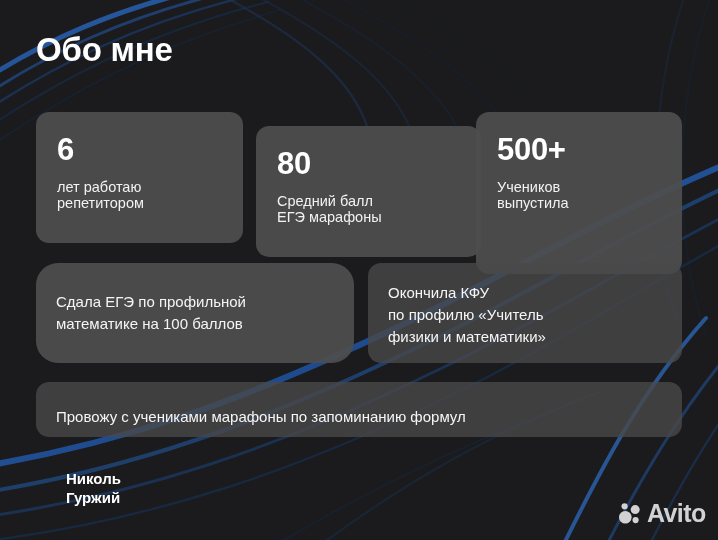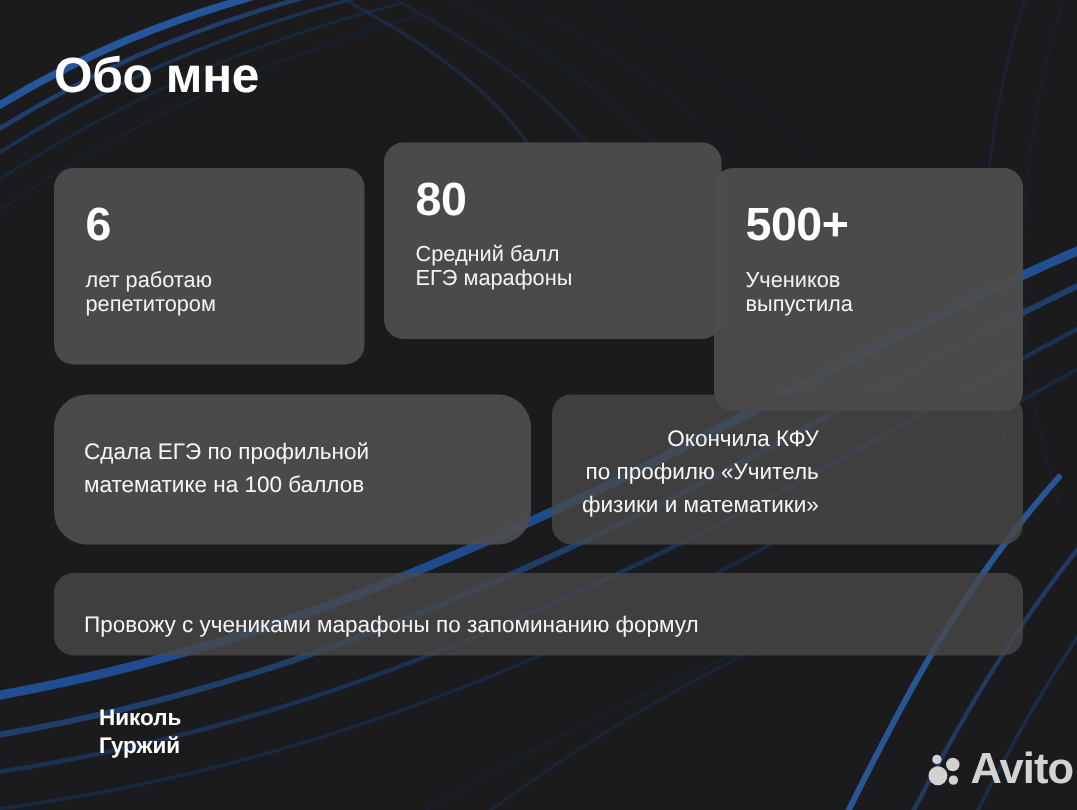--- a/index.html
+++ b/index.html
@@ -79,21 +79,21 @@
     margin-left:36px;
   }
   #avito-logo {
     position:absolute;
     left:617px; top:501px;
     display:flex;
     align-items:center;
     gap:5px;
   }
   #avito-wordmark {
-    font-size:29px;
+    font-size:25px;
     font-weight:bold;
     color:#d2d2d2;
     letter-spacing:-0.6px;
     line-height:25px;
   }
 </style>
 </head>
 <body>
 
 <div id="slide">
@@ -151,38 +151,38 @@
   <div class="content">
 
     <div id="page-title">Обо мне</div>
 
     <div class="card" id="card-r1c1" style="left:36px; top:112px; width:207px; height:131px;">
       <div class="stat-num">6</div>
       <div class="stat-label">лет работаю
 репетитором</div>
     </div>
 
-    <div class="card" id="card-r1c2" style="left:256px; top:95px; width:225px; height:131px;">
+    <div class="card" id="card-r1c2" style="left:256px; top:126px; width:225px; height:131px;">
       <div class="stat-num">80</div>
       <div class="stat-label">Средний балл
 ЕГЭ марафоны</div>
     </div>
 
     <div class="card" id="card-r1c3" style="left:476px; top:112px; width:206px; height:162px;">
       <div class="stat-num">500+</div>
       <div class="stat-label">Учеников
 выпустила</div>
     </div>
 
     <div class="card" id="card-r2c1" style="left:36px; top:263px; width:318px; height:100px;border-radius:22px;">
       <div class="card-text">Сдала ЕГЭ по профильной
 математике на 100 баллов</div>
     </div>
 
-    <div class="card translucent" id="card-r2c2" style="left:368px; top:263px; width:314px; height:100px;text-align:right;">
+    <div class="card translucent" id="card-r2c2" style="left:368px; top:263px; width:314px; height:100px;">
       <div class="card-text">Окончила КФУ
 по профилю «Учитель
 физики и математики»</div>
     </div>
 
     <div class="card translucent" id="card-r3c1" style="left:36px; top:382px; width:646px; height:55px;">
       <div class="card-text">Провожу с учениками марафоны по запоминанию формул</div>
     </div>
 
     <div id="author-name">Николь

